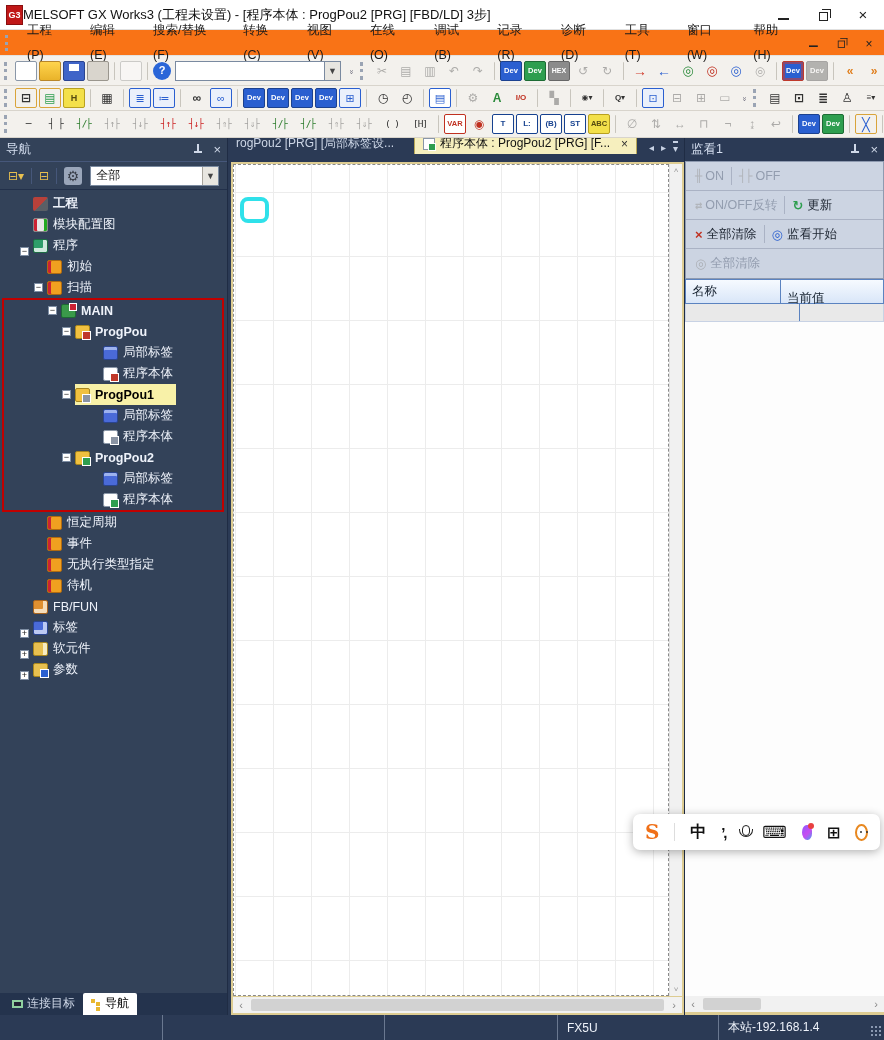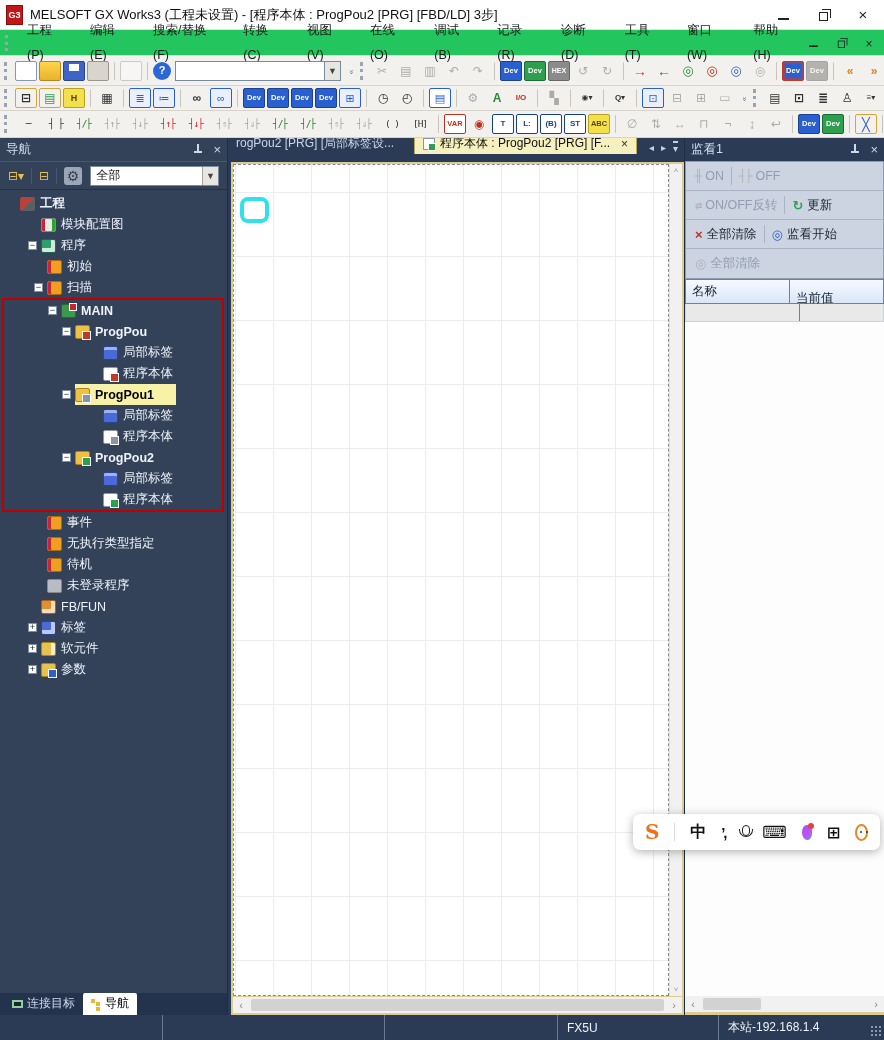--- a/index.html
+++ b/index.html
@@ -2,31 +2,31 @@
 <html><head>
 <meta charset="utf-8">
 <style>
   * { margin:0; padding:0; box-sizing:border-box; }
   html,body { width:884px; height:1040px; }
   body { font-family:"Liberation Sans","DejaVu Sans",sans-serif; font-size:12px; background:#2e3d59; position:relative; overflow:hidden; }
   i,em { font-style:normal; }
 
   
   .titlebar { height:30px; background:#fff; display:flex; align-items:center; padding:0 6px; border-bottom:1px solid #e0e0e0; }
-  .appicon { width:17px; height:20px; background:#c01818; color:#fff; font-size:9px; font-weight:bold; display:flex; align-items:center; justify-content:center; margin-right:7px; border:1px solid #8a0f0f; }
+  .appicon { width:17px; height:20px; background:#c01818; color:#fff; font-size:9px; font-weight:bold; display:flex; align-items:center; justify-content:center; border:1px solid #8a0f0f; }
   .wtitle { font-size:13px; color:#111; flex:1; white-space:nowrap; overflow:hidden; }
   .wctl { display:flex; gap:26px; padding-right:8px; align-items:center; }
   .wc { width:14px; height:14px; display:flex; align-items:center; justify-content:center; color:#222; }
   .ic-min { width:11px; height:2px; background:#222; margin-top:8px; }
   .ic-restore { position:relative; width:9px; height:9px; border:1px solid #222; margin-top:3px; }
   .ic-restore::before { content:""; position:absolute; left:2px; top:-4px; width:8px; height:8px; border:1px solid #222; border-bottom:none; border-left:none; }
   .ic-close { font-size:15px; line-height:1; color:#222; }
 
   
-  .menubar { height:26px; background:#22c55e; display:flex; align-items:center; border-bottom:1px solid #e4e2de; padding-left:2px; }
+  .menubar { height:26px; background:#f97316; display:flex; align-items:center; border-bottom:1px solid #e4e2de; padding-left:2px; }
   .mgrip { width:5px; height:16px; border-left:3px dotted #9aa4b4; margin:0 6px 0 3px; }
   .mitem { padding:0 11px; font-size:12.5px; color:#1a1a1a; line-height:25px; }
   .mctl { margin-left:auto; display:flex; gap:14px; padding-right:8px; align-items:center; }
   .mc { transform:scale(.8); }
 
   
   .tbrow { background:#f3f1ed; border-bottom:1px solid #d8d4cc; display:flex; align-items:center; padding:0 2px; overflow:hidden; white-space:nowrap; }
   .tb1 { height:30px; } .tb2 { height:25px; } .tb3 { height:27px; }
   .ti { width:22px; height:20px; display:inline-flex; align-items:center; justify-content:center; font-size:11px; border-radius:2px; color:#333; margin:0 1px; flex:none; }
   .ti .tg { line-height:1; }
@@ -91,21 +91,21 @@
   .ncombo .cbtn { margin-left:auto; width:16px; height:100%; background:#e8e6e0; border-left:1px solid #a8a49c; display:flex; align-items:center; justify-content:center; font-size:9px; color:#444; }
   .tree { flex:1; overflow:hidden; padding-top:3px; }
   .trow { height:21px; display:flex; align-items:center; color:#eef2fa; font-size:12.5px; white-space:nowrap; }
   .trow.b .tlab { font-weight:bold; }
   .texp { width:9px; height:9px; background:#fff; border:1px solid #7e8ea4; color:#222; font-size:9px; line-height:7px; text-align:center; margin-right:4px; flex:none; }
   .texp:empty { visibility:hidden; }
   .thl { display:flex; align-items:center; height:21px; padding-right:6px; }
   .sel .thl { background:#f8f1a8; color:#000; padding-right:22px; }
   .tlab { margin-left:5px; }
   .ticn { width:15px; height:14px; border-radius:2px; flex:none; position:relative; }
-  .d0 { padding-left:7px; } .d1 { padding-left:28px; } .d2 { padding-left:34px; }
+  .d0 { padding-left:20px; } .d1 { padding-left:20px;align-items:flex-end; } .d2 { padding-left:34px; }
   .d3 { padding-left:48px; } .d4 { padding-left:62px; } .d5 { padding-left:90px; }
   .ic-proj { background:linear-gradient(135deg,#b8413a 55%,#5a5f66 55%); }
   .ic-module { background:#e8e8e8; border:1px solid #888; box-shadow:inset 3px 0 0 #c23, inset -3px 0 0 #2a2; }
   .ic-folderg { background:#2e9e6a; border:1px solid #1d6b44; box-shadow:inset -4px -4px 0 #cfeadd; }
   .ic-exec { background:#f0a020; border:1px solid #b06a10; box-shadow:inset 3px 0 0 #c23; }
   .ic-gray { background:#b8bcc4; border:1px solid #888; }
   .ic-main { background:#3a9a4a; border:1px solid #1d6b34; }
   .ic-main::after { content:""; position:absolute; right:-2px; top:-2px; width:6px; height:6px; background:#c23; border:1px solid #fff; }
   .ic-pou { background:#f0c040; border:1px solid #a8861e; }
   .ic-body { background:#fff; border:1px solid #8a97a8; }
@@ -163,21 +163,21 @@
   .wsep { width:1px; height:18px; background:#aab2c4; margin:0 2px; }
   .wg { font-size:12px; line-height:1; }
   .wg.contact { font-family:"DejaVu Sans Mono",monospace; letter-spacing:-1px; font-weight:bold; }
   .wg.refresh { color:#2e9e4f; font-weight:bold; font-size:13px; }
   .wg.redx { color:#c03020; font-weight:bold; font-size:13px; }
   .wg.magb { color:#2a5fd0; font-weight:bold; font-size:13px; }
   .wg.magg { color:#8a94a4; font-weight:bold; font-size:13px; }
   .wtable { background:#fbfbfb; flex:1; display:flex; flex-direction:column; min-height:0; }
   .whead { height:25px; display:flex; background:linear-gradient(#f6faff,#d9e6f8); border:1px solid #5b83c0; }
   .wcol { display:flex; align-items:center; padding-left:6px; font-size:12.5px; color:#14202e; }
-  .wcol.c1 { width:104px; border-right:1px solid #5b83c0; }
+  .wcol.c1 { width:95px; border-right:1px solid #5b83c0; }
   .wcol.c2 { flex:1;margin-top:13px; }
   .wemptyrow { height:18px; display:flex; background:#e9e9e9; border:1px solid #c8d2e4; border-top:none; }
   .wemptyrow .wc1 { width:114px; border-right:1px solid #5b83c0; }
   .wbody { flex:1; background:#fdfdfd; }
   .whscroll { height:16px; background:#f1f1f1; display:flex; align-items:center; color:#888; font-size:11px; }
   .whscroll .harr { width:16px; text-align:center; flex:none; }
   .whscroll .hthumb { width:58px; height:12px; background:#d2d2d2; border-radius:2px; margin:0 2px; }
   .tanline { height:3px; background:#ddcc92; }
 
   
@@ -730,46 +730,46 @@
             </span>
           </div>
           <div class="trow d5">
             <span class="texp"></span>
             <span class="thl">
               <span class="ticn ic-body fbd"></span>
               <span class="tlab">程序本体</span>
             </span>
           </div>
       </div>
+      <div class="trow d2">
+          <span class="texp"></span>
+          <span class="thl">
+            <span class="ticn ic-exec"></span>
+            <span class="tlab">恒定周期</span>
+          </span>
+        </div>
         <div class="trow d2">
           <span class="texp"></span>
           <span class="thl">
             <span class="ticn ic-exec"></span>
             <span class="tlab">事件</span>
           </span>
         </div>
         <div class="trow d2">
           <span class="texp"></span>
           <span class="thl">
             <span class="ticn ic-exec"></span>
             <span class="tlab">无执行类型指定</span>
           </span>
         </div>
         <div class="trow d2">
           <span class="texp"></span>
           <span class="thl">
             <span class="ticn ic-exec"></span>
             <span class="tlab">待机</span>
-          </span>
-        </div>
-        <div class="trow d2">
-          <span class="texp"></span>
-          <span class="thl">
-            <span class="ticn ic-gray"></span>
-            <span class="tlab">未登录程序</span>
           </span>
         </div>
         <div class="trow d1">
           <span class="texp"></span>
           <span class="thl">
             <span class="ticn ic-fbfun"></span>
             <span class="tlab">FB/FUN</span>
           </span>
         </div>
         <div class="trow d1">

